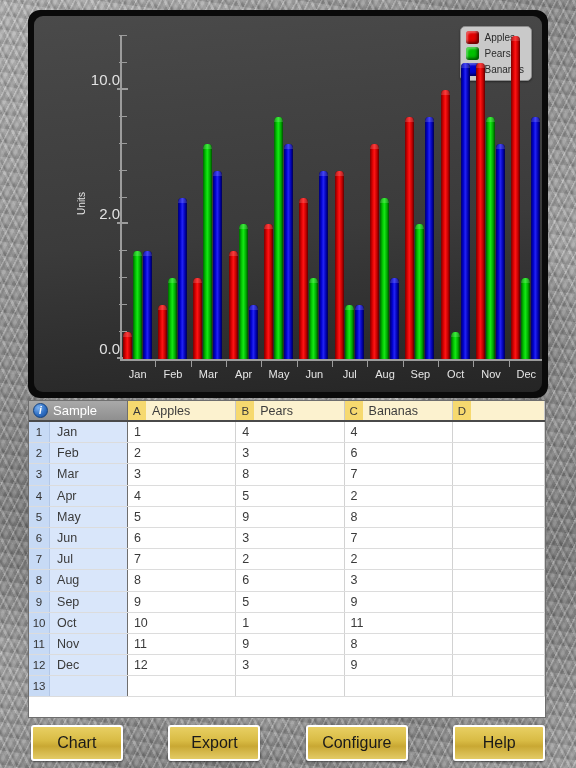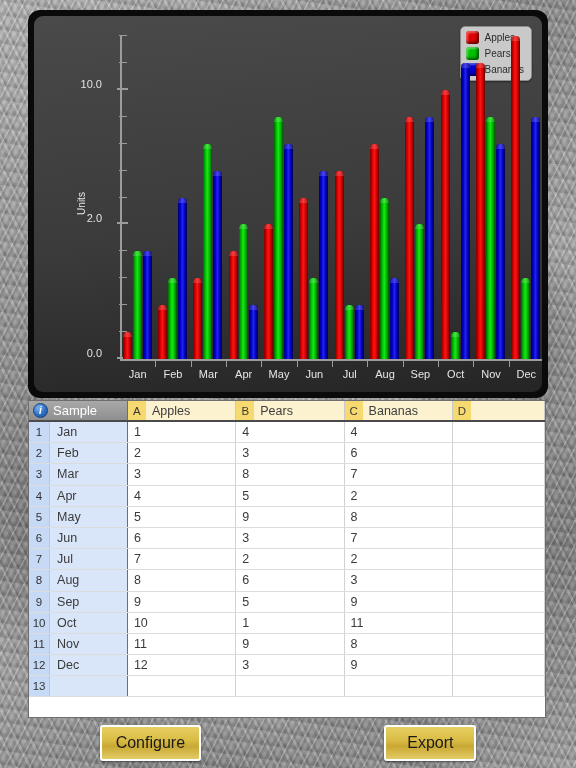--- a/index.html
+++ b/index.html
@@ -82,23 +82,23 @@
   #axis-h {
     position: absolute; left: 0; right: 0; bottom: 0;
     height: 2px; background: #9c9c9c;
   }
   .ytick {
     position: absolute; left: -1px; width: 8px; height: 1px;
     background: #9c9c9c;
   }
   .ytick.major { width: 11px; left: -3px; height: 2px; }
   .ytick-label {
-    position: absolute; right: 100%; margin-right: 18px;
+    position: absolute; right: 100%; margin-right: 0;
     transform: translateY(-50%);
-    color: #e2e2e2; font-size: 11px; white-space: nowrap;
+    color: #e2e2e2; font-size: 15px; white-space: nowrap;
   }
   .xtick {
     position: absolute; bottom: -6px; width: 1px; height: 6px;
     background: #9c9c9c;
   }
   .xtick-label {
     position: absolute; top: 100%; margin-top: 7px;
     transform: translateX(-50%);
     color: #e6e6e6; font-size: 11px; white-space: nowrap;
   }
@@ -465,15 +465,17 @@
         <div class="cell-name"></div>
         <div class="cell-val w-a"></div>
         <div class="cell-val w-b"></div>
         <div class="cell-val w-c"></div>
         <div class="cell-val w-d"></div>
       </div>
     </div>
 </div>
 
 <div id="buttonbar">
+    <div class="btn">Chart</div>
+    <div class="btn">Export</div>
     <div class="btn">Configure</div>
-    <div class="btn">Export</div>
+    <div class="btn">Help</div>
   </div>
 
 </body></html>

